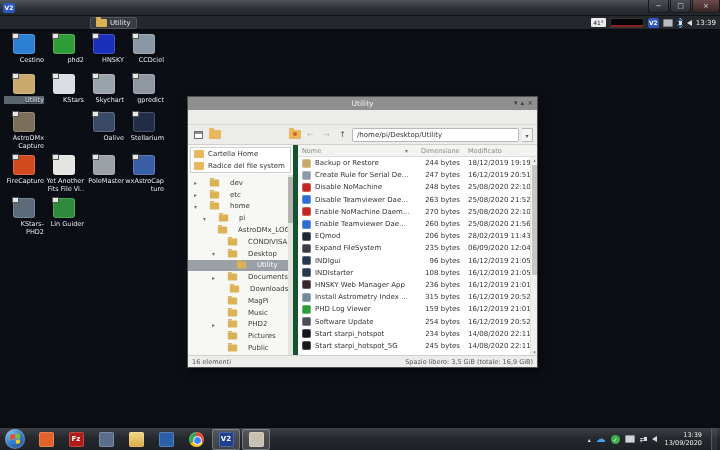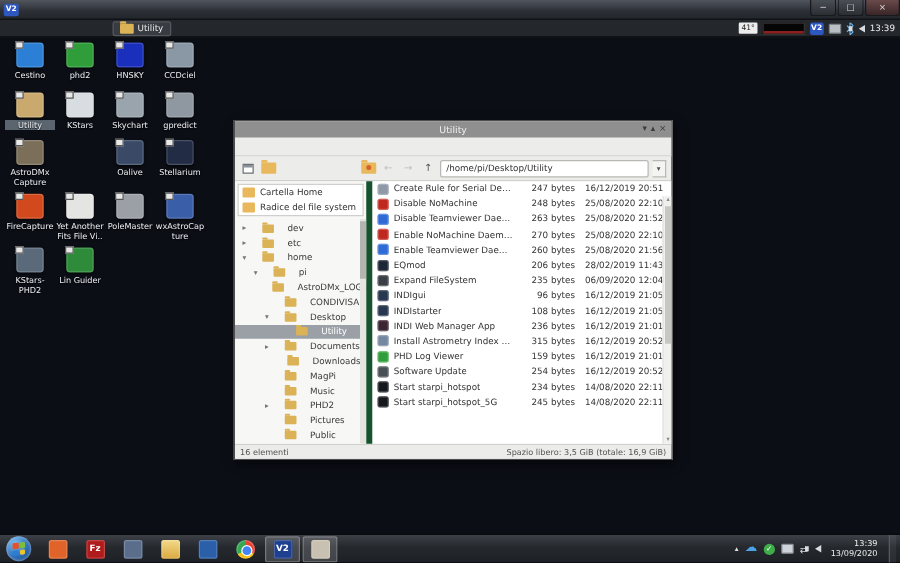--- a/index.html
+++ b/index.html
@@ -43,21 +43,21 @@
   .tray-screen { width:10px; height:8px; background:#b9bec5; border:1px solid #7b8187; border-radius:1px; }
   .pi-clock { color:#f0f0f0; font-size:7px; }
 
   
   .dicon { position:absolute; width:40px; text-align:center; cursor:default; }
   .tile { position:relative; width:22px; height:20px; margin:0 auto 2px; border-radius:3px;
     box-shadow:inset 0 0 0 1px rgba(255,255,255,.18), 0 1px 2px rgba(0,0,0,.6); }
   .tile::before { content:""; position:absolute; left:-1px; top:-1px; width:5px; height:4px;
     background:#e8e8e8; border:1px solid #555; }
   .dlabel { font-size:6.5px; line-height:8px; color:#eceef2; text-shadow:0 1px 1px #000;
-    word-wrap:break-word; }
+    word-wrap:break-word;text-align:right; }
   .dicon.selected .dlabel { background:#5a6570; }
 
   
   .fm { position:absolute; left:187px; top:80px; width:351px; height:272px;
     background:#ececea; border:1px solid #4e4e4e; box-shadow:2px 3px 8px rgba(0,0,0,.55);
     display:flex; flex-direction:column; font-size:7.5px; color:#2e2e2e; }
   .fm-titlebar { height:13px; background:#8f8f8f; display:flex; align-items:center;
     color:#efefef; position:relative; flex:none; }
   .fm-title { position:absolute; left:0; right:0; text-align:center; font-size:7.5px; }
   .fm-btns { margin-left:auto; display:flex; gap:3px; padding-right:4px; position:relative; }
@@ -391,20 +391,36 @@
                 <span class="exp"></span>
 
               </div>
             <div class="side-scroll">
                 <div class="thumb"></div>
               </div>
           </div>
         </div>
 
         <div class="fm-list">
+          <div class="list-header">
+            <span class="col-name">
+              <span>Nome</span>
+              <span class="sort-arrow">▾</span>
+            </span>
+            <span class="col-size">Dimensione</span>
+            <span class="col-date">Modificato</span>
+          </div>
+          <div class="file-row">
+              <span class="col-name">
+                <span class="file-ico" style="background: rgb(200, 169, 106);"></span>
+                <span class="file-name">Backup or Restore</span>
+              </span>
+              <span class="col-size">244 bytes</span>
+              <span class="col-date">18/12/2019 19:19</span>
+            </div>
             <div class="file-row">
               <span class="col-name">
                 <span class="file-ico" style="background: rgb(141, 153, 166);"></span>
                 <span class="file-name">Create Rule for Serial Device</span>
               </span>
               <span class="col-size">247 bytes</span>
               <span class="col-date">16/12/2019 20:51</span>
             </div>
             <div class="file-row">
               <span class="col-name">
@@ -466,21 +482,21 @@
               <span class="col-name">
                 <span class="file-ico" style="background: rgb(39, 55, 79);"></span>
                 <span class="file-name">INDIstarter</span>
               </span>
               <span class="col-size">108 bytes</span>
               <span class="col-date">16/12/2019 21:05</span>
             </div>
             <div class="file-row">
               <span class="col-name">
                 <span class="file-ico" style="background: rgb(58, 36, 48);"></span>
-                <span class="file-name">INDI Web Manager App</span>
+                <span class="file-name">HNSKY Web Manager App</span>
               </span>
               <span class="col-size">236 bytes</span>
               <span class="col-date">16/12/2019 21:01</span>
             </div>
             <div class="file-row">
               <span class="col-name">
                 <span class="file-ico" style="background: rgb(118, 136, 160);"></span>
                 <span class="file-name">Install Astrometry Index Files</span>
               </span>
               <span class="col-size">315 bytes</span>

